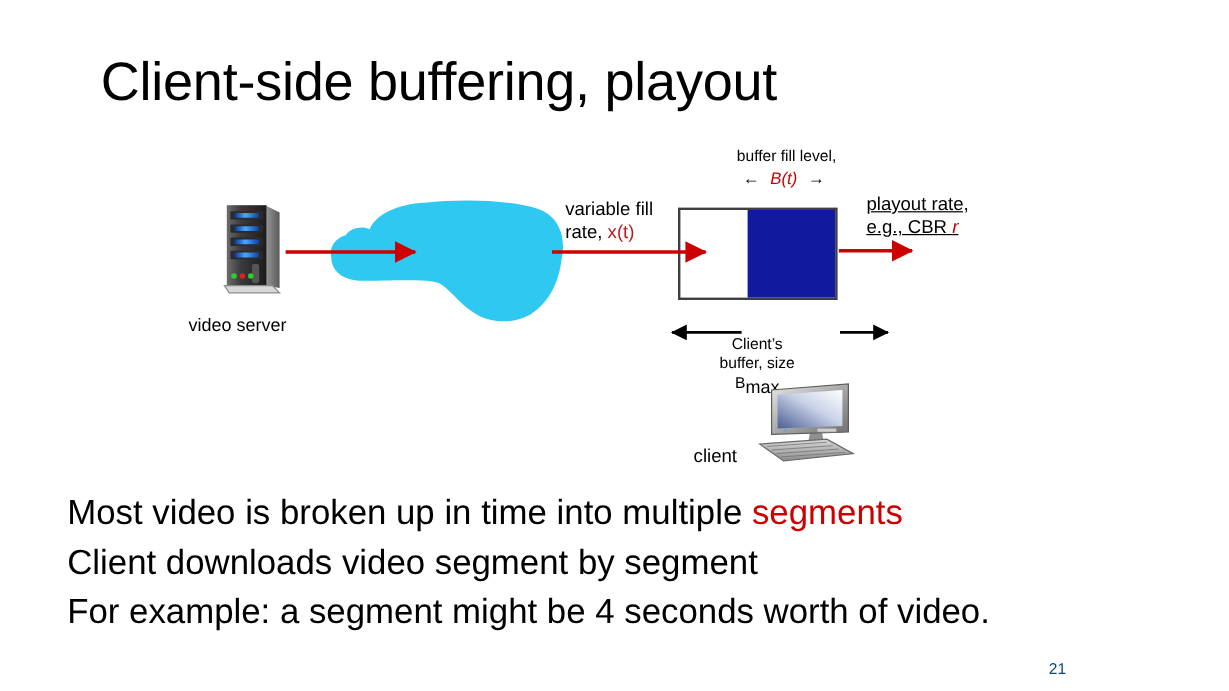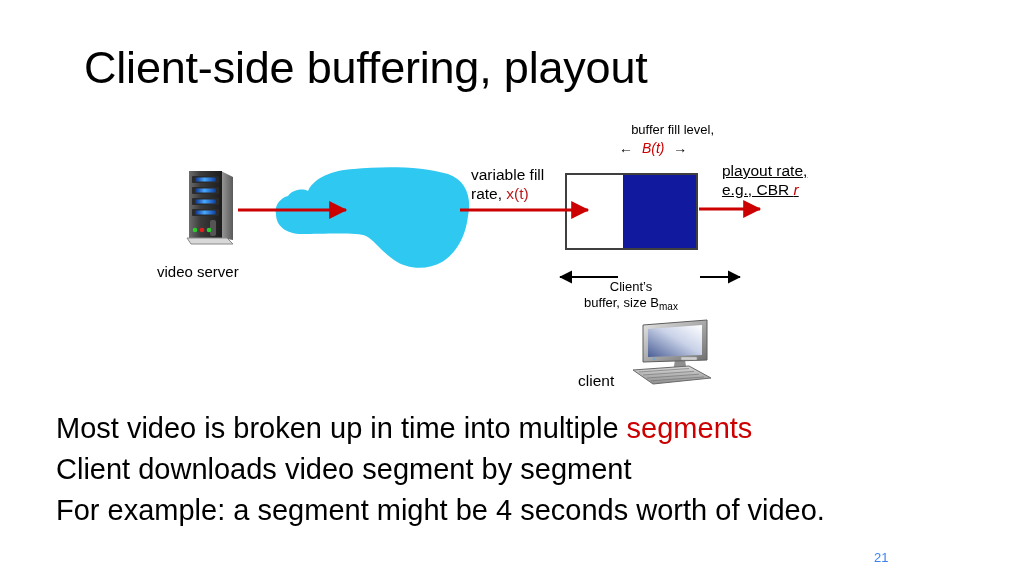--- a/index.html
+++ b/index.html
@@ -34,21 +34,21 @@
 
   
   .lbl {
     font-size: 15.5px;
     line-height: 19px;
     color: #000000;
     white-space: nowrap;
   }
   .lbl .red { color: #b91c1c; }
   .lbl .red-i { color: #cc0000; font-style: italic; }
-  .sub { font-size: 10px; vertical-align: -0.28em; }
+  .sub { font-size: 15px; vertical-align: -0.28em; }
 
   
   #server-icon { left: 183px; top: 168px; width: 56px; height: 80px; }
 
   
   #cloud-shape { left: 262px; top: 164px; width: 212px; height: 108px; }
 
   
   #buffer-box {
     left: 565px; top: 173px;
@@ -79,25 +79,25 @@
     color: #000000;
     white-space: nowrap;
   }
   #body-text .red { color: #cc0000; }
 
   
   #page-number {
     left: 874px;
     top: 550px;
     font-size: 13px;
-    color: #3b82f6;
-  }
-
-  
-  #lbl-buffer-fill-level { left: 614px; top: 122px; text-align: right; font-size: 13px; line-height: 16px; }
+    color: #0c4a6e;
+  }
+
+  
+  #lbl-buffer-fill-level { left: 614px; top: 122px; text-align: left; font-size: 13px; line-height: 16px; }
   #lbl-bt-row { left: 619px; top: 140px; font-size: 14px; line-height: 17px; }
   #lbl-variable-fill { left: 471px; top: 165px; }
   #lbl-playout-rate  { left: 722px; top: 161px; text-decoration: underline; }
   #lbl-video-server  { left: 157px; top: 262px; font-size: 15px; }
   #lbl-clients-buffer { left: 583px; top: 263px; text-align: center; font-size: 13px; line-height: 16px; margin-top: 16px; }
   #lbl-client { left: 578px; top: 323px; font-size: 15.5px; margin-top: 48px; }
 </style>
 </head>
 <body>
 

